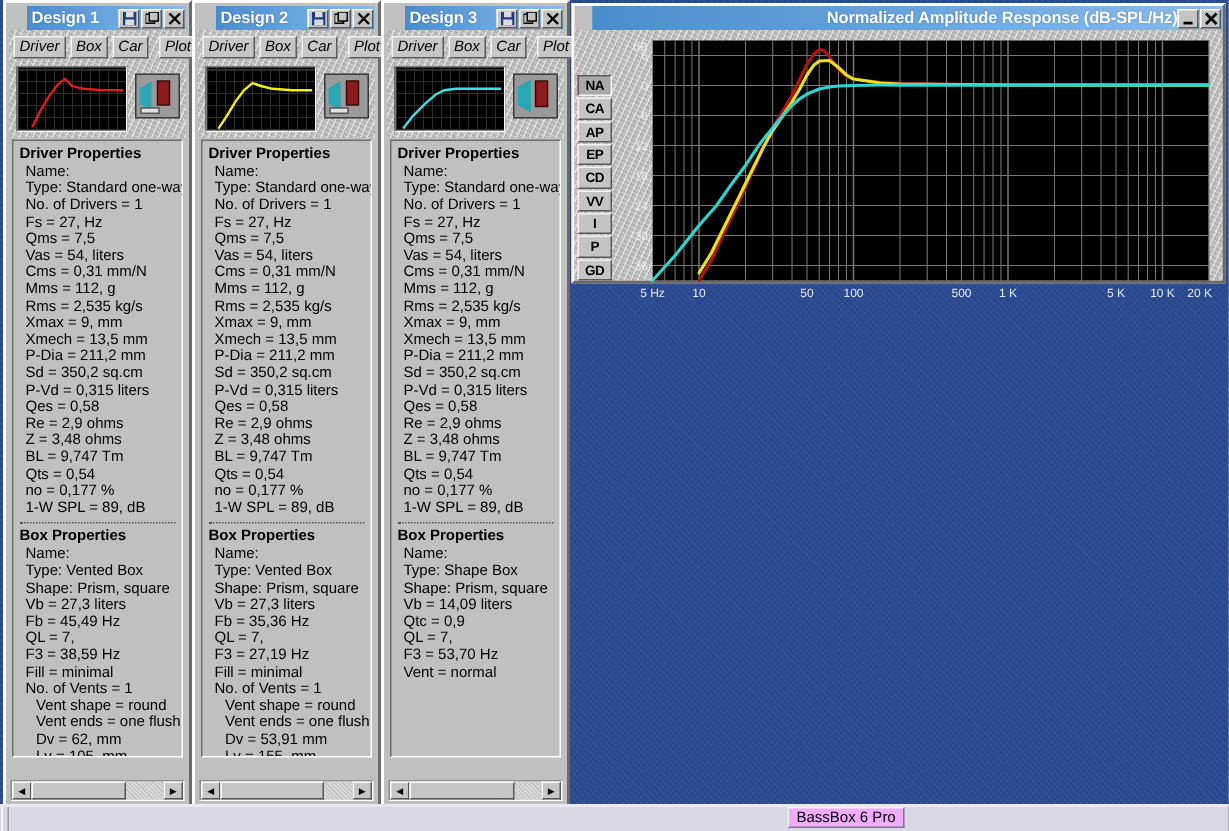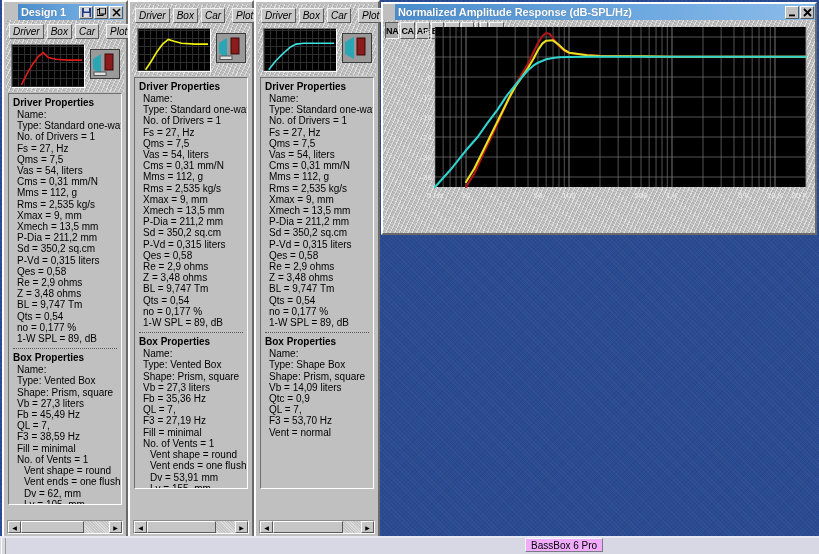--- a/index.html
+++ b/index.html
@@ -184,31 +184,32 @@
     background: #c6c6c6;
     border: 1px solid;
     border-color: #ffffff #585858 #585858 #ffffff;
     box-sizing: border-box;
     cursor: default;
   }
 
   
   #chartwin {
     left: 381px; top: 2px;
-    width: 436px; height: 233px;
+    width: 436px; height: 187px; text-align: right;
   }
   .chart-body {
     display: flex;
     height: calc(100% - 16px);
   }
   .chart-tools {
     width: 26px;
     padding: 2px 1px 0 2px;
-    display: flex; gap: 1px;
-    box-sizing: border-box;
+    display: flex; flex-direction: column; gap: 1px;
+    box-sizing: border-box;
+    margin-top: 28px;
   }
   .ctbtn {
     height: 17px;
     background: #c4c4c4;
     border: 1px solid;
     border-color: #f4f4f4 #5a5a5a #5a5a5a #f4f4f4;
     font-size: 9px; font-weight: bold; color: #000;
     display: flex; align-items: center; justify-content: center;
     box-sizing: border-box;
     cursor: default;
@@ -354,20 +355,43 @@
     <div class="hscroll">
       <div class="sarrow">◀</div>
       <div class="strack">
           <div class="sthumb" style="width: 72%;"></div>
         </div>
       <div class="sarrow">▶</div>
     </div>
   </div>
 
   <div class="win design" id="design-1" style="left:128px;">
+    <div class="tbar">
+      <span class="tbar-title">Design 2</span>
+      <span class="tbtns">
+        <span class="tbtn">
+          <svg width="9" height="9" viewBox="0 0 9 9">
+              <rect x="0" y="0" width="9" height="9" fill="#1f3a8a"></rect>
+              <rect x="2" y="0" width="5" height="3.5" fill="#dcdcdc"></rect>
+              <rect x="1.5" y="5" width="6" height="4" fill="#dcdcdc"></rect>
+            </svg>
+        </span>
+        <span class="tbtn">
+          <svg width="9" height="9" viewBox="0 0 9 9">
+              <rect x="0" y="1.5" width="6" height="6" fill="none" stroke="#000"></rect>
+              <rect x="2.5" y="0" width="6" height="6" fill="#c3c3c3" stroke="#000"></rect>
+            </svg>
+        </span>
+        <span class="tbtn">
+          <svg width="9" height="9" viewBox="0 0 9 9">
+              <path d="M1,1 L8,8 M8,1 L1,8" stroke="#000" stroke-width="1.6"></path>
+            </svg>
+        </span>
+      </span>
+    </div>
     <div class="dtex">
       <div class="toolrow">
         <div class="tbutton">Driver</div>
         <div class="tbutton">Box</div>
         <div class="tbutton">Car</div>
         <div class="tbutton" style="margin-left:4px">Plot</div>
         <div class="swatch" style="background: rgb(242, 242, 12);"></div>
       </div>
       <div class="thumbrow">
         <div class="thumbgraph">
@@ -433,20 +457,43 @@
     <div class="hscroll">
       <div class="sarrow">◀</div>
       <div class="strack">
           <div class="sthumb" style="width: 78%;"></div>
         </div>
       <div class="sarrow">▶</div>
     </div>
   </div>
 
   <div class="win design" id="design-2" style="left:254px;">
+    <div class="tbar">
+      <span class="tbar-title">Design 3</span>
+      <span class="tbtns">
+        <span class="tbtn">
+          <svg width="9" height="9" viewBox="0 0 9 9">
+              <rect x="0" y="0" width="9" height="9" fill="#1f3a8a"></rect>
+              <rect x="2" y="0" width="5" height="3.5" fill="#dcdcdc"></rect>
+              <rect x="1.5" y="5" width="6" height="4" fill="#dcdcdc"></rect>
+            </svg>
+        </span>
+        <span class="tbtn">
+          <svg width="9" height="9" viewBox="0 0 9 9">
+              <rect x="0" y="1.5" width="6" height="6" fill="none" stroke="#000"></rect>
+              <rect x="2.5" y="0" width="6" height="6" fill="#c3c3c3" stroke="#000"></rect>
+            </svg>
+        </span>
+        <span class="tbtn">
+          <svg width="9" height="9" viewBox="0 0 9 9">
+              <path d="M1,1 L8,8 M8,1 L1,8" stroke="#000" stroke-width="1.6"></path>
+            </svg>
+        </span>
+      </span>
+    </div>
     <div class="dtex">
       <div class="toolrow">
         <div class="tbutton">Driver</div>
         <div class="tbutton">Box</div>
         <div class="tbutton">Car</div>
         <div class="tbutton" style="margin-left:4px">Plot</div>
         <div class="swatch" style="background: rgb(63, 224, 224);"></div>
       </div>
       <div class="thumbrow">
         <div class="thumbgraph">

